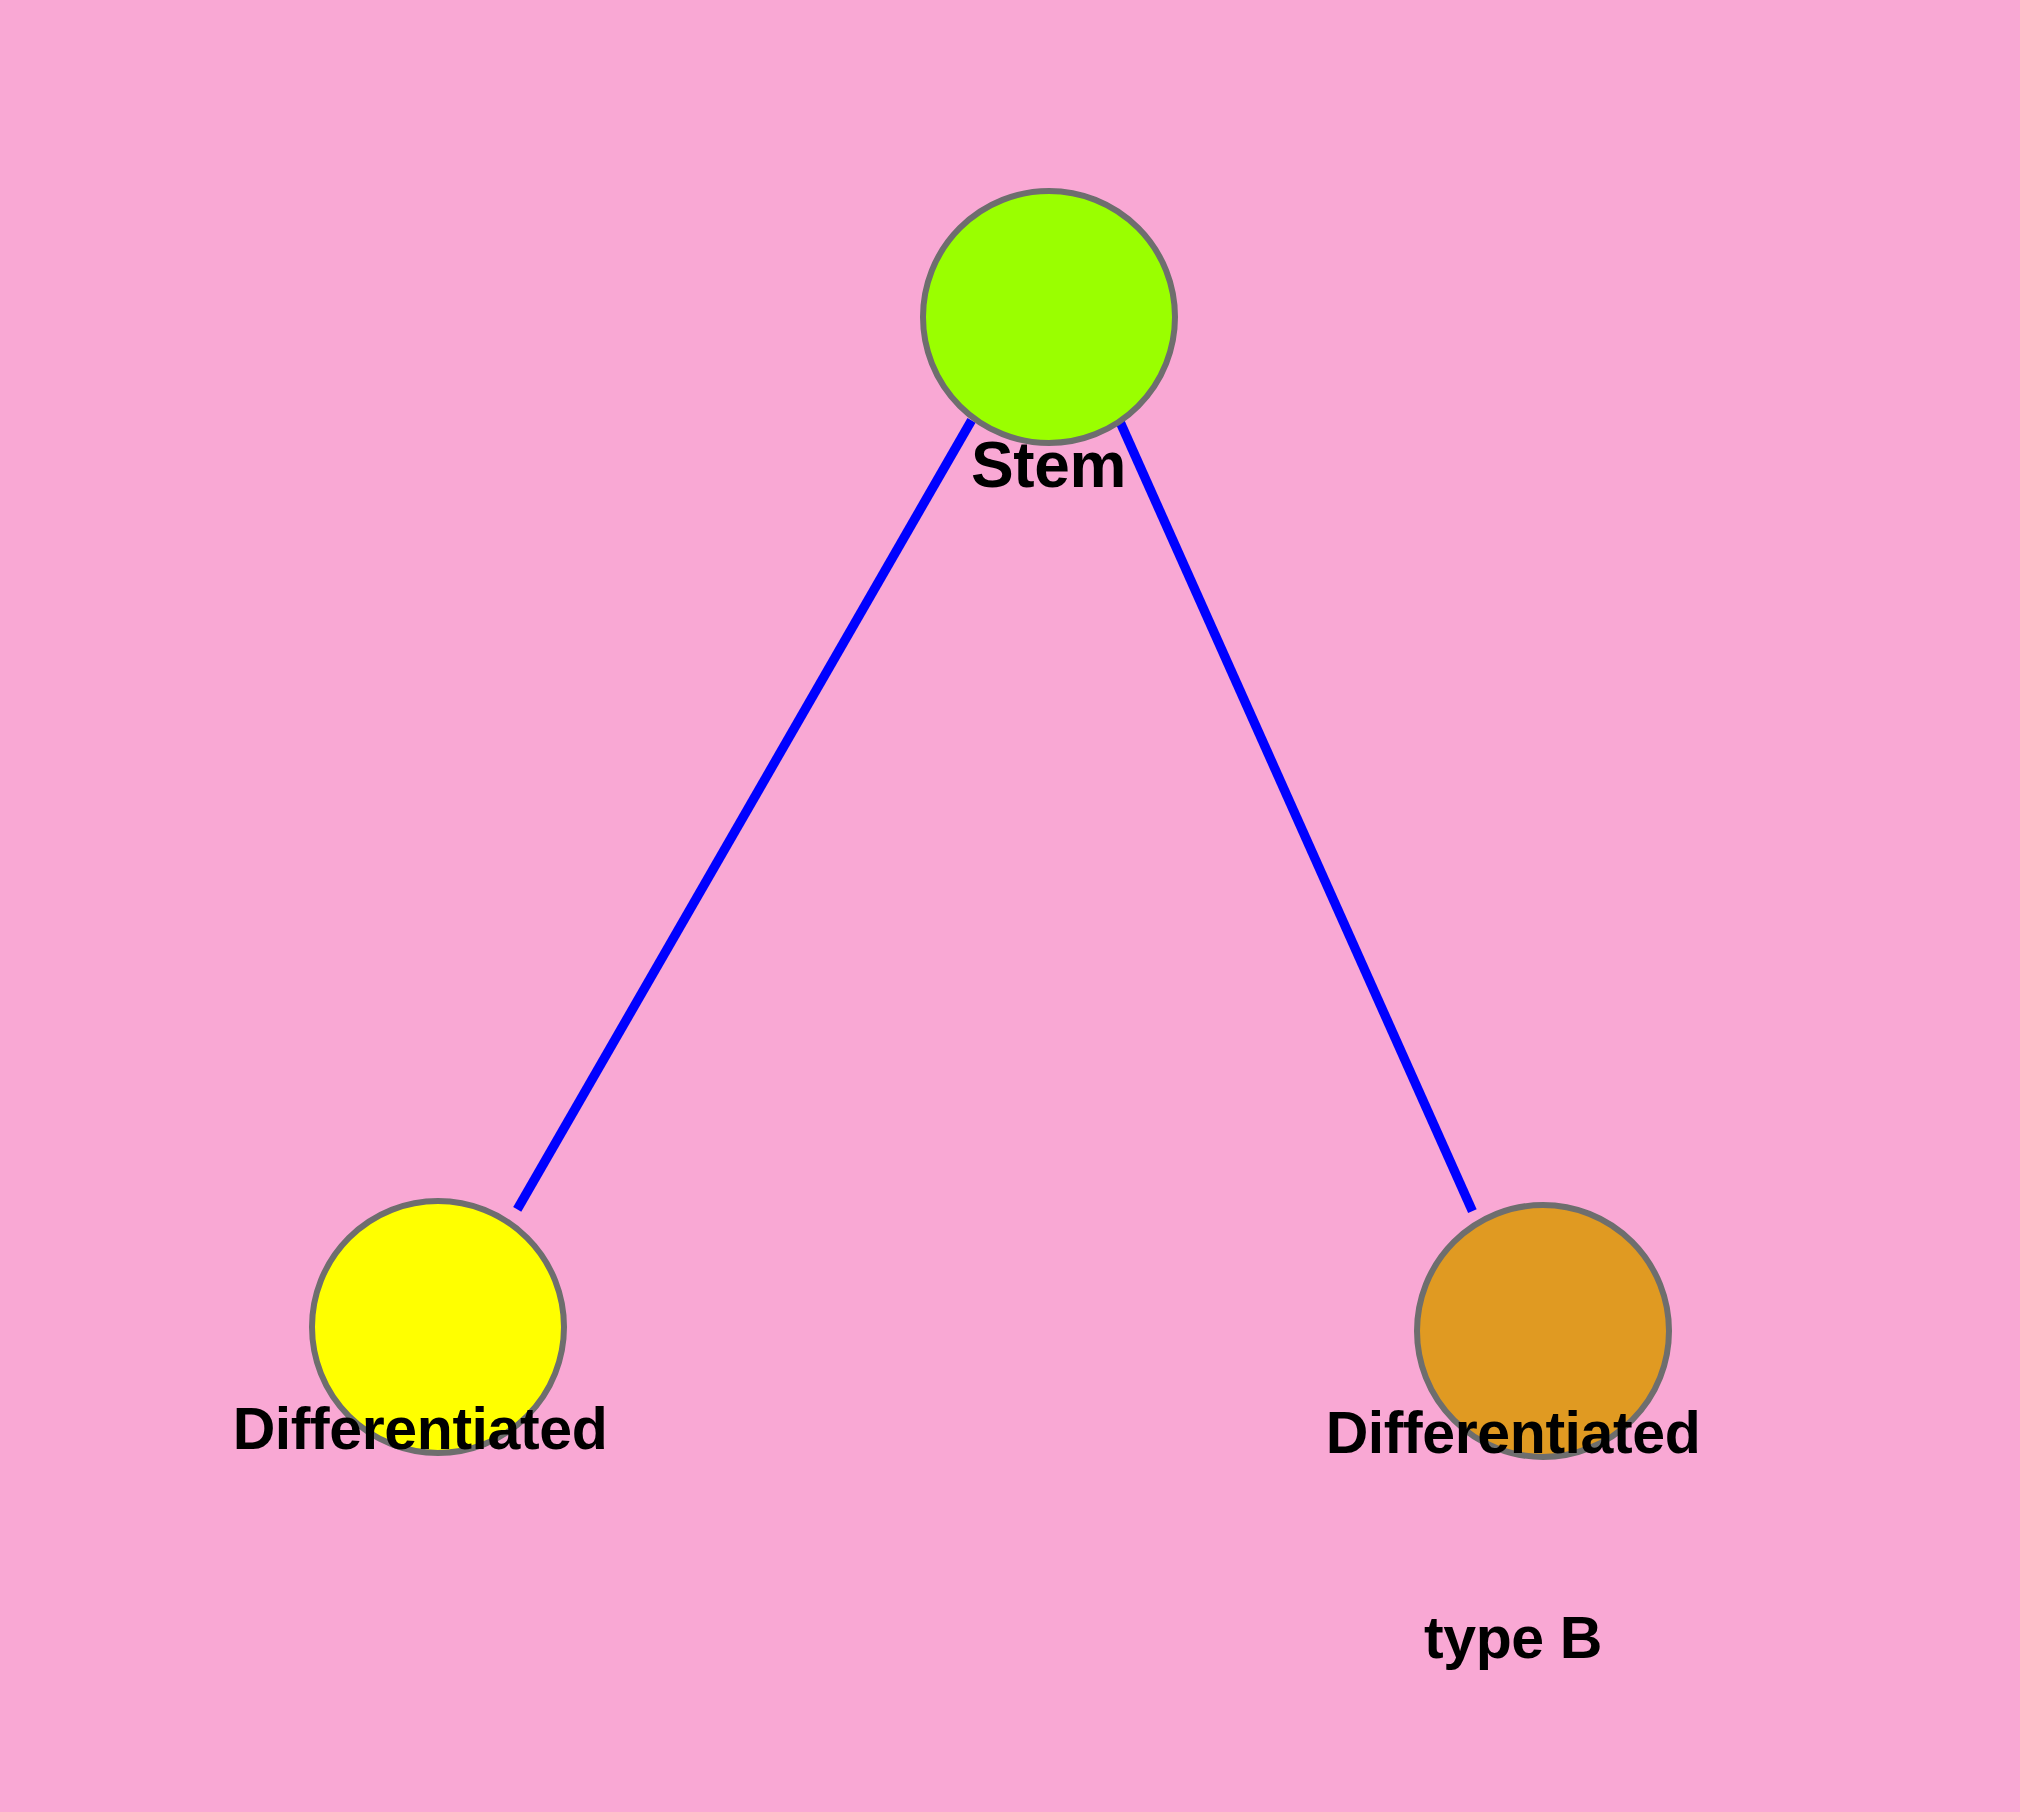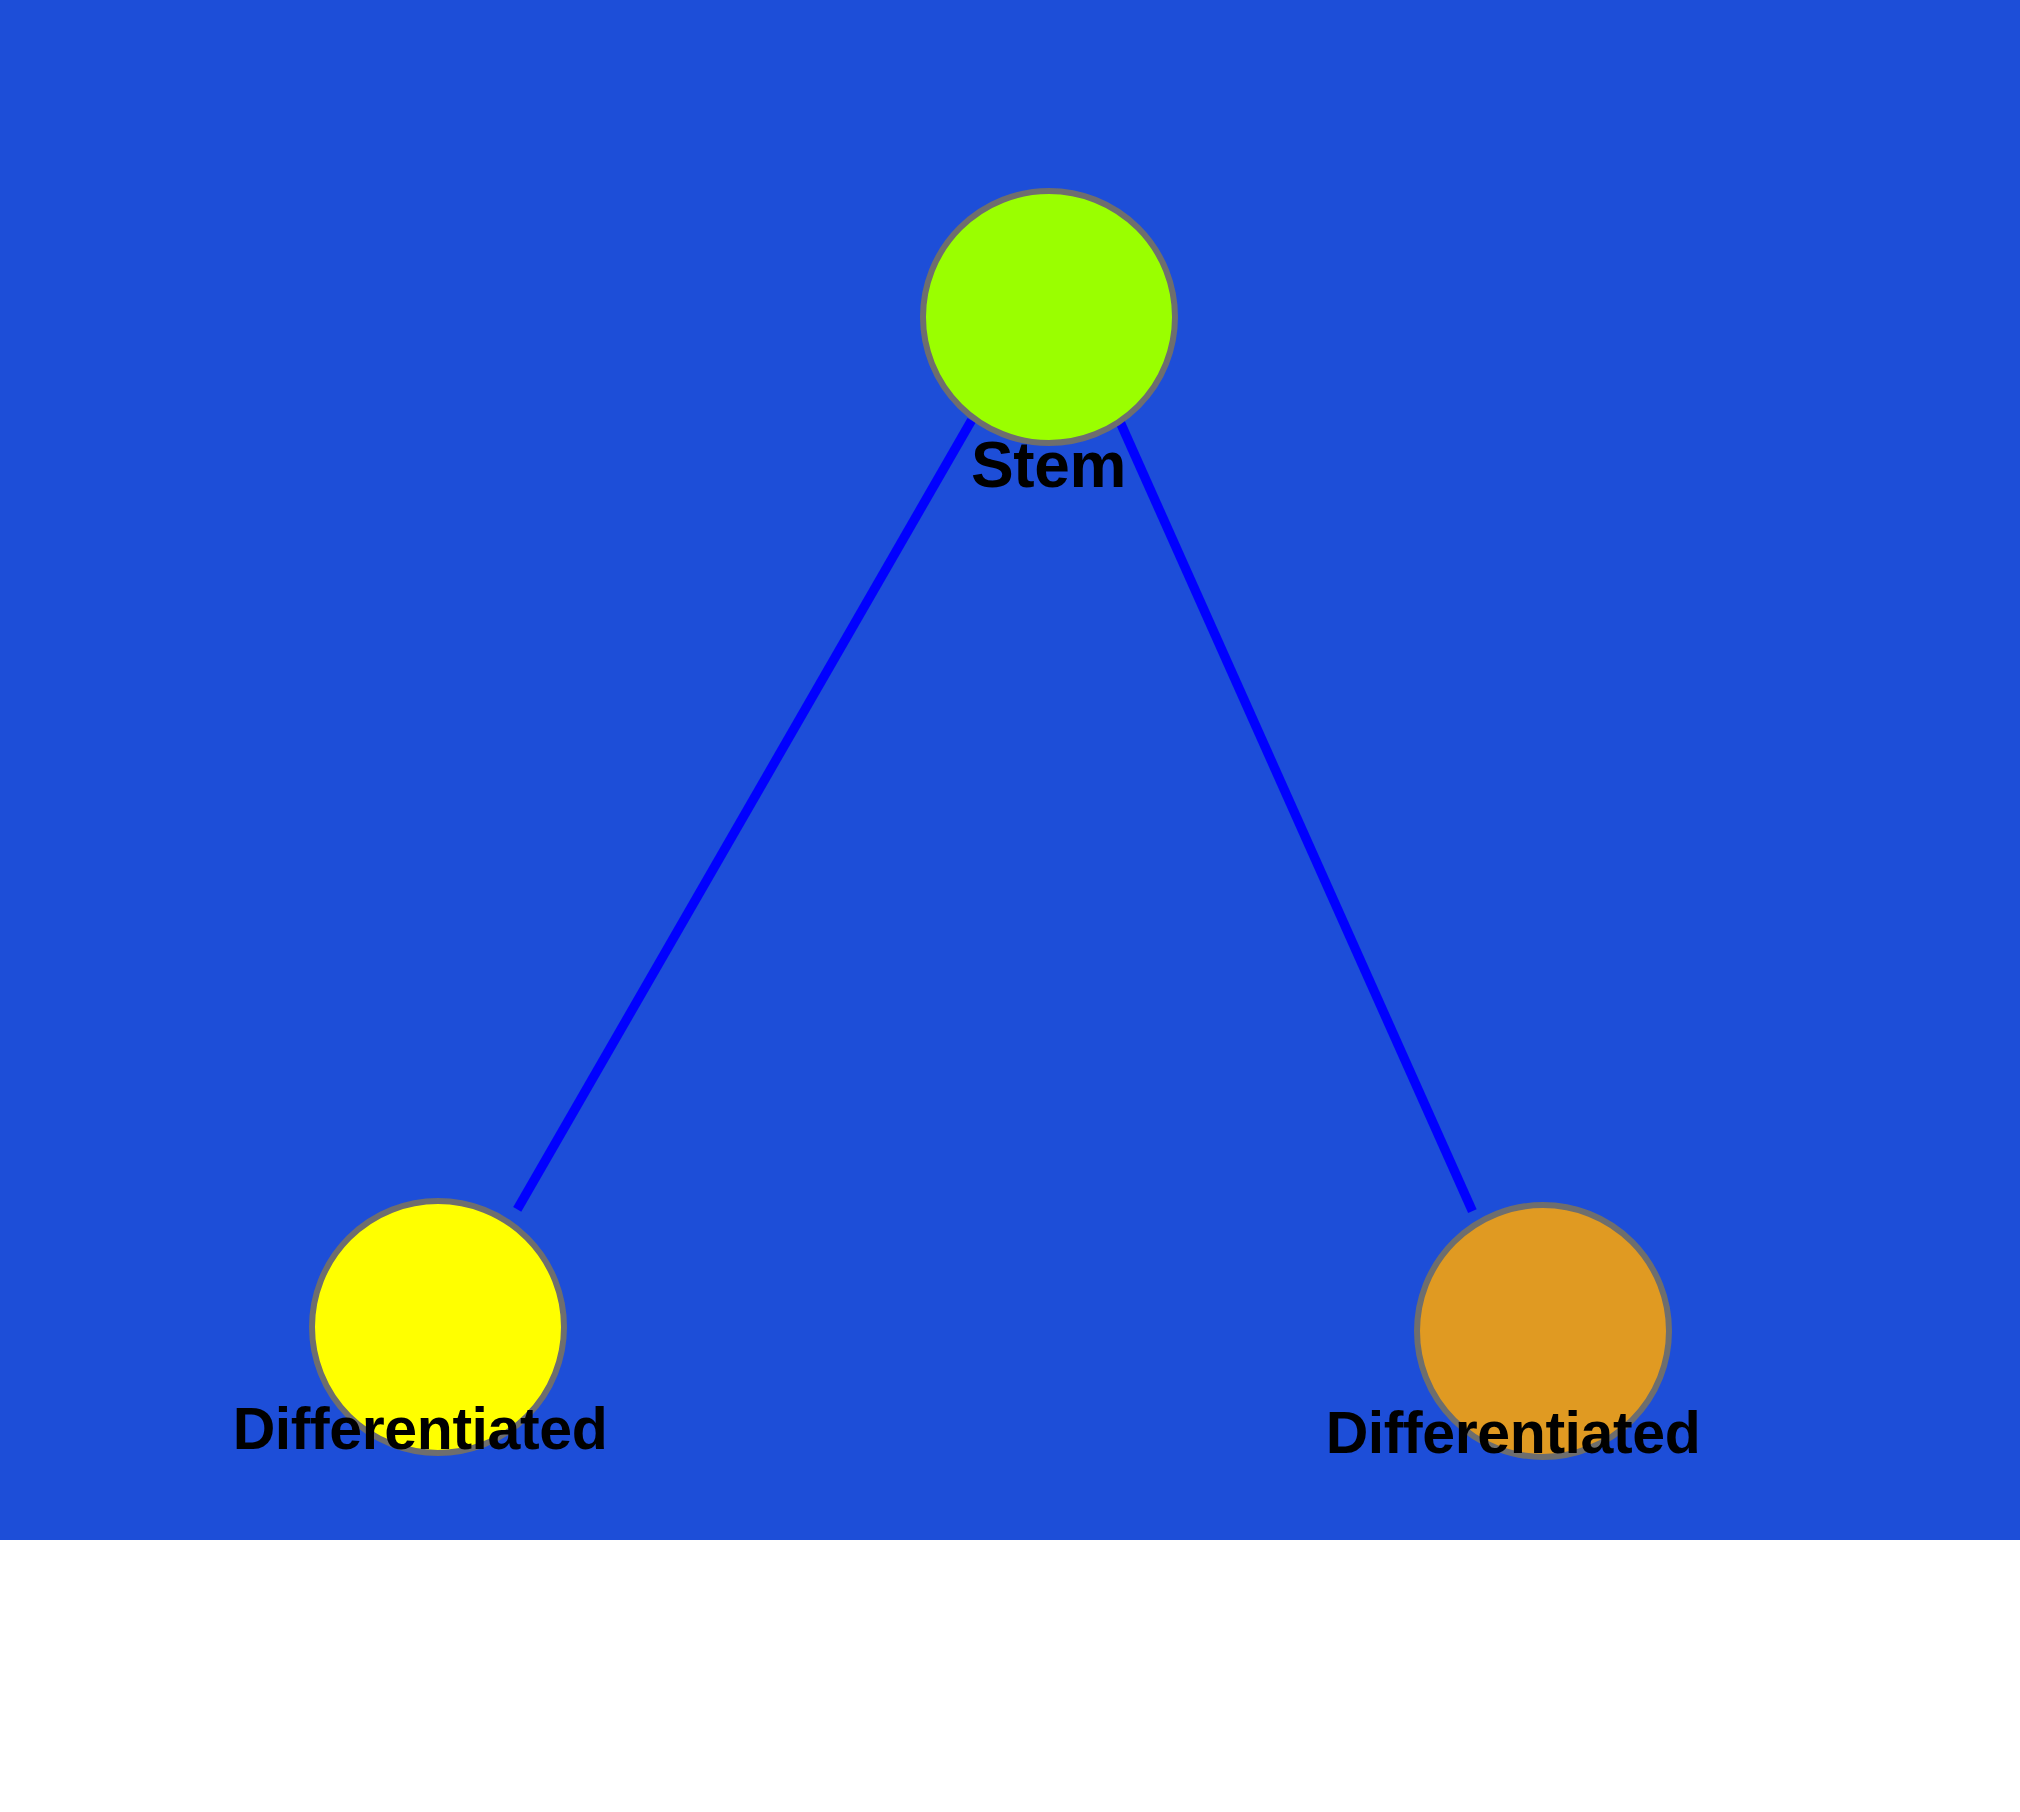--- a/index.html
+++ b/index.html
@@ -9,22 +9,22 @@
   }
   body {
     width: 2021px;
     height: 1812px;
     overflow: hidden;
     font-family: "Liberation Sans", sans-serif;
   }
   #graph-canvas {
     position: relative;
     width: 2021px;
-    height: 1540px;
-    background: #1d4ed8;
+    height: 1812px;
+    background: #f9a8d4;
     text-decoration: underline;
   }
   #edge-layer {
     position: absolute;
     left: 0;
     top: 0;
     width: 2021px;
     height: 1812px;
   }
   #node-layer {
@@ -110,17 +110,18 @@
     <div class="node-label label-stem">
       <div>Stem</div>
     </div>
 
     <div class="node-label label-diffa">
       <div>Differentiated</div>
     </div>
 
     <div class="node-label label-diffb">
       <div>Differentiated</div>
+      <div>type B</div>
     </div>
 
   </div>
 </div>
 
 
 </body></html>

